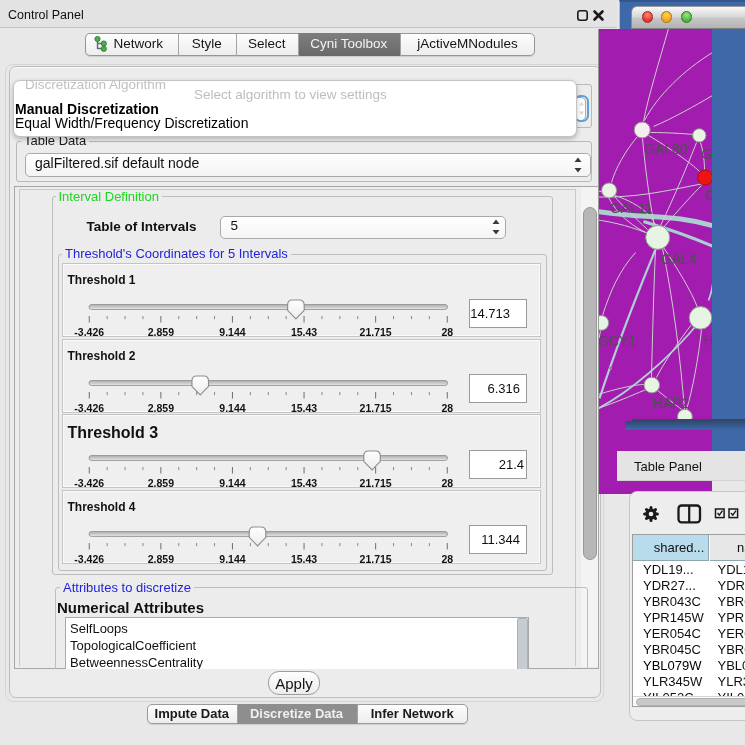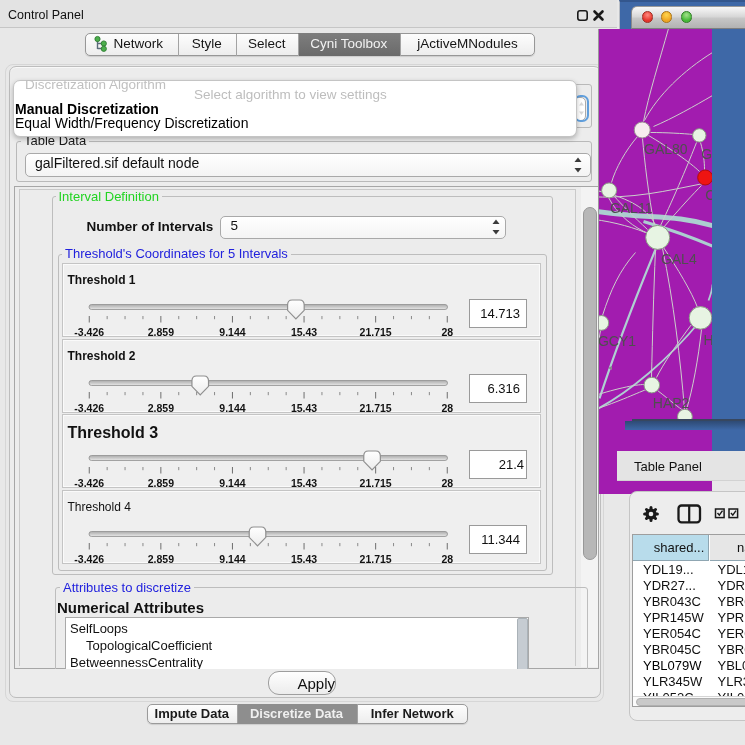--- a/index.html
+++ b/index.html
@@ -47,21 +47,21 @@
 <svg class="abs" style="left:572px;top:156px" width="12" height="18" viewBox="0 0 12 18">
     <path d="M6,1.5 L9.5,6 H2.5 Z" fill="#3A3A3A"></path>
     <path d="M6,16.5 L2.5,12 H9.5 Z" fill="#3A3A3A"></path>
   </svg>
 <div class="abs" style="left:14px;top:185.5px;width:585px;height:483px;border:1px solid #A6A6A6;background:#ECECEC"></div>
 <div class="abs" style="left:19px;top:189px;width:557px;height:477px;border:1px solid #C9C9C9;border-bottom:none"></div>
 <div class="abs" style="left:581px;top:187px;width:17px;height:480px;background:#F3F3F3"></div>
 <div class="abs" style="left:582.5px;top:207px;width:14px;height:353px;background:#B7B7B7;border:1px solid #989898;border-radius:7px"></div>
 <div class="abs" style="left:51.5px;top:196px;width:501px;height:378.5px;border:1px solid #BDBDBD;border-radius:3px"></div>
 <div class="gtitle" style="left:55.5px;top:189.5px;color:#21D421">Interval Definition</div>
-<div class="abs" style="left:86.5px;top:219px;font-size:13.5px;font-weight:bold;color:#111">Number of Intervals</div>
+<div class="abs" style="left:86.5px;top:219px;font-size:13.5px;font-weight:bold;color:#111">Table of Intervals</div>
 <div class="abs" style="left:219.5px;top:215.5px;width:286.5px;height:23px;background:linear-gradient(#FFFFFF,#F4F4F4);border:1px solid #A9A9A9;border-radius:5px"></div>
 <div class="abs" style="left:230.5px;top:218px;font-size:13.5px;color:#111">5</div>
 <svg class="abs" style="left:490px;top:218px" width="12" height="18" viewBox="0 0 12 18">
     <path d="M6,1.5 L9.5,6 H2.5 Z" fill="#3A3A3A"></path>
     <path d="M6,16.5 L2.5,12 H9.5 Z" fill="#3A3A3A"></path>
   </svg>
 <div class="abs" style="left:58px;top:253.5px;width:489px;height:317.5px;border:1px solid #BDBDBD;border-radius:3px"></div>
 <div class="gtitle" style="left:62px;top:246.5px;color:#2222DD">Threshold's Coordinates for 5 Intervals</div>
 <div class="abs" style="left:61.5px;top:263px;width:479.5px;height:74px;border:1px solid #C4C4C4;background:#EFEFEF;box-shadow:inset 0 0 0 1px #FAFAFA"></div>
 <div class="abs" style="left:67.5px;top:273px;font-size:12px;font-weight:bold;color:#111">Threshold 1</div>
@@ -72,21 +72,21 @@
     <text x="7.25" y="42.5" text-anchor="middle" font-family="Liberation Sans" font-size="10.5" font-weight="bold" fill="#111">-3.426</text>
     <text x="78.85" y="42.5" text-anchor="middle" font-family="Liberation Sans" font-size="10.5" font-weight="bold" fill="#111">2.859</text>
     <text x="150.45" y="42.5" text-anchor="middle" font-family="Liberation Sans" font-size="10.5" font-weight="bold" fill="#111">9.144</text>
     <text x="222.05" y="42.5" text-anchor="middle" font-family="Liberation Sans" font-size="10.5" font-weight="bold" fill="#111">15.43</text>
     <text x="293.65" y="42.5" text-anchor="middle" font-family="Liberation Sans" font-size="10.5" font-weight="bold" fill="#111">21.715</text>
     <text x="365.25" y="42.5" text-anchor="middle" font-family="Liberation Sans" font-size="10.5" font-weight="bold" fill="#111">28</text>
     <g transform="translate(213.89,0)">
       <path d="M-8.3,12 Q-8.3,7 -3.8,7 H3.8 Q8.3,7 8.3,12 V17.3 L0,25.8 L-8.3,17.3 Z" fill="url(#thm)" stroke="#8F8F8F" stroke-width="1.2"></path>
     </g>
   </svg>
-<div class="abs" style="left:468.5px;top:298.5px;width:58.5px;height:29px;background:#FFF;border:1px solid #9A9A9A;font-size:13px;color:#111;text-align:right;line-height:27px;padding-right:6px">14.713</div>
+<div class="abs" style="left:468.5px;top:298.5px;width:58.5px;height:29px;background:#FFF;border:1px solid #9A9A9A;font-size:13px;color:#111;text-align:right;line-height:27px;padding-right:16px">14.713</div>
 <div class="abs" style="left:61.5px;top:338.5px;width:479.5px;height:74px;border:1px solid #C4C4C4;background:#EFEFEF;box-shadow:inset 0 0 0 1px #FAFAFA"></div>
 <div class="abs" style="left:67.5px;top:348.5px;font-size:12px;font-weight:bold;color:#111">Threshold 2</div>
 <svg class="abs" style="left:61.5px;top:368.5px" width="420" height="44" viewBox="-20 0 420 44">
     <rect x="7" y="11.5" width="358.5" height="5" rx="2.5" fill="url(#trk)" stroke="#8F8F8F" stroke-width="0.8"></rect>
     <path d="M7.25,23 V29.5 M78.85,23 V29.5 M150.45,23 V29.5 M222.05,23 V29.5 M293.65,23 V29.5 M365.25,23 V29.5" stroke="#6E6E6E" stroke-width="1"></path>
     <path d="M25.15,23 V26.2 M43.05,23 V26.2 M60.95,23 V26.2 M96.75,23 V26.2 M114.65,23 V26.2 M132.55,23 V26.2 M168.35,23 V26.2 M186.25,23 V26.2 M204.15,23 V26.2 M239.95,23 V26.2 M257.85,23 V26.2 M275.75,23 V26.2 M311.55,23 V26.2 M329.45,23 V26.2 M347.35,23 V26.2" stroke="#8A8A8A" stroke-width="1"></path>
     <text x="7.25" y="42.5" text-anchor="middle" font-family="Liberation Sans" font-size="10.5" font-weight="bold" fill="#111">-3.426</text>
     <text x="78.85" y="42.5" text-anchor="middle" font-family="Liberation Sans" font-size="10.5" font-weight="bold" fill="#111">2.859</text>
     <text x="150.45" y="42.5" text-anchor="middle" font-family="Liberation Sans" font-size="10.5" font-weight="bold" fill="#111">9.144</text>
     <text x="222.05" y="42.5" text-anchor="middle" font-family="Liberation Sans" font-size="10.5" font-weight="bold" fill="#111">15.43</text>
@@ -108,21 +108,21 @@
     <text x="150.45" y="42.5" text-anchor="middle" font-family="Liberation Sans" font-size="10.5" font-weight="bold" fill="#111">9.144</text>
     <text x="222.05" y="42.5" text-anchor="middle" font-family="Liberation Sans" font-size="10.5" font-weight="bold" fill="#111">15.43</text>
     <text x="293.65" y="42.5" text-anchor="middle" font-family="Liberation Sans" font-size="10.5" font-weight="bold" fill="#111">21.715</text>
     <text x="365.25" y="42.5" text-anchor="middle" font-family="Liberation Sans" font-size="10.5" font-weight="bold" fill="#111">28</text>
     <g transform="translate(290.06,0)">
       <path d="M-8.3,12 Q-8.3,7 -3.8,7 H3.8 Q8.3,7 8.3,12 V17.3 L0,25.8 L-8.3,17.3 Z" fill="url(#thm)" stroke="#8F8F8F" stroke-width="1.2"></path>
     </g>
   </svg>
 <div class="abs" style="left:468.5px;top:449.5px;width:58.5px;height:29px;background:#FFF;border:1px solid #9A9A9A;font-size:13px;color:#111;text-align:right;line-height:27px;padding-right:2px">21.4</div>
 <div class="abs" style="left:61.5px;top:489.5px;width:479.5px;height:74px;border:1px solid #C4C4C4;background:#EFEFEF;box-shadow:inset 0 0 0 1px #FAFAFA"></div>
-<div class="abs" style="left:67.5px;top:499.5px;font-size:12px;font-weight:normal;color:#111">Threshold 4</div>
+<div class="abs" style="left:67.5px;top:499.5px;font-size:12px;font-weight:bold;color:#111">Threshold 4</div>
 <svg class="abs" style="left:61.5px;top:519.5px" width="420" height="44" viewBox="-20 0 420 44">
     <rect x="7" y="11.5" width="358.5" height="5" rx="2.5" fill="url(#trk)" stroke="#8F8F8F" stroke-width="0.8"></rect>
     <path d="M7.25,23 V29.5 M78.85,23 V29.5 M150.45,23 V29.5 M222.05,23 V29.5 M293.65,23 V29.5 M365.25,23 V29.5" stroke="#6E6E6E" stroke-width="1"></path>
     <path d="M25.15,23 V26.2 M43.05,23 V26.2 M60.95,23 V26.2 M96.75,23 V26.2 M114.65,23 V26.2 M132.55,23 V26.2 M168.35,23 V26.2 M186.25,23 V26.2 M204.15,23 V26.2 M239.95,23 V26.2 M257.85,23 V26.2 M275.75,23 V26.2 M311.55,23 V26.2 M329.45,23 V26.2 M347.35,23 V26.2" stroke="#8A8A8A" stroke-width="1"></path>
     <text x="7.25" y="42.5" text-anchor="middle" font-family="Liberation Sans" font-size="10.5" font-weight="bold" fill="#111">-3.426</text>
     <text x="78.85" y="42.5" text-anchor="middle" font-family="Liberation Sans" font-size="10.5" font-weight="bold" fill="#111">2.859</text>
     <text x="150.45" y="42.5" text-anchor="middle" font-family="Liberation Sans" font-size="10.5" font-weight="bold" fill="#111">9.144</text>
     <text x="222.05" y="42.5" text-anchor="middle" font-family="Liberation Sans" font-size="10.5" font-weight="bold" fill="#111">15.43</text>
     <text x="293.65" y="42.5" text-anchor="middle" font-family="Liberation Sans" font-size="10.5" font-weight="bold" fill="#111">21.715</text>
     <text x="365.25" y="42.5" text-anchor="middle" font-family="Liberation Sans" font-size="10.5" font-weight="bold" fill="#111">28</text>
@@ -143,25 +143,25 @@
         <stop offset="1" stop-color="#ECECEC"></stop>
       </linearGradient>
     </defs>
   </svg>
 <div class="abs" style="left:14px;top:580px;width:585px;height:88.5px;overflow:hidden">
 <div class="abs" style="left:41px;top:7px;width:533px;height:120px;border:1px solid #BDBDBD;border-radius:3px"></div>
 <div class="gtitle" style="left:46px;top:0.5px;color:#2222DD">Attributes to discretize</div>
 <div class="abs" style="left:43px;top:18.8px;font-size:15px;font-weight:bold;color:#111">Numerical Attributes</div>
 <div class="abs" style="left:51px;top:37px;width:464px;height:60px;background:#FFF;border:1px solid #A9A9A9"></div>
 <div class="abs" style="left:56px;top:41.2px;font-size:13px;color:#111">SelfLoops</div>
-<div class="abs" style="left:72px;top:58.2px;font-size:13px;color:#111">TopologicalCoefficient</div>
+<div class="abs" style="left:56px;top:58.2px;font-size:13px;color:#111">TopologicalCoefficient</div>
 <div class="abs" style="left:56px;top:75.2px;font-size:13px;color:#111">BetweennessCentrality</div>
 <div class="abs" style="left:502.5px;top:38px;width:11.5px;height:58px;background:#C6CCD2;border:1px solid #AAB2B8;border-radius:2px"></div>
 </div>
-<div class="abs" style="left:268px;top:671px;width:68px;height:24px;border:1px solid #9E9E9E;border-radius:11px;background:linear-gradient(#FEFEFE,#ECECEC);font-size:15px;color:#111;text-align:right;line-height:23px">Apply</div>
+<div class="abs" style="left:268px;top:671px;width:52px;height:24px;border:1px solid #9E9E9E;border-radius:11px;background:linear-gradient(#FEFEFE,#ECECEC);font-size:15px;color:#111;text-align:center;line-height:23px">Apply</div>
 <div class="abs" style="left:147px;top:703.5px;width:321px;height:20px;border:1px solid #9A9A9A;border-radius:5px;background:linear-gradient(#FDFDFD,#EDEDED);box-shadow:0 1px 1px rgba(0,0,0,0.12)"></div>
 <div class="abs" style="left:147px;top:703.5px;width:89.5px;height:20px;line-height:19px;text-align:center;font-size:13px;font-weight:bold;color:#1a1a1a;">Impute Data</div>
 <div class="abs" style="left:236.5px;top:703.5px;width:120.0px;height:20px;line-height:19px;text-align:center;font-size:13px;font-weight:bold;background:#8E8E8E;color:#F0F0F0;">Discretize Data</div>
 <div class="abs" style="left:356.5px;top:703.5px;width:111.5px;height:20px;line-height:19px;text-align:center;font-size:13px;font-weight:bold;color:#1a1a1a;">Infer Network</div>
 <div class="abs" style="left:236.5px;top:704px;width:1px;height:19px;background:#A3A3A3"></div>
 <div class="abs" style="left:356.5px;top:704px;width:1px;height:19px;background:#A3A3A3"></div>
 <div class="abs" style="left:13px;top:80px;width:564px;height:57px;background:#FFF;border:1px solid #C4C4C4;border-radius:7px;box-shadow:0 2px 5px rgba(0,0,0,0.25);z-index:50"></div>
 <div class="abs" style="left:25px;top:76.5px;font-size:13.5px;color:#C0C0C0;z-index:51">Discretization Algorithm</div>
 <div class="abs" style="left:194px;top:86.5px;font-size:13.5px;color:#BDBDBD;z-index:51">Select algorithm to view settings</div>
 <div class="abs" style="left:15px;top:100.5px;font-size:14px;font-weight:bold;color:#000;z-index:51">Manual Discretization</div>

